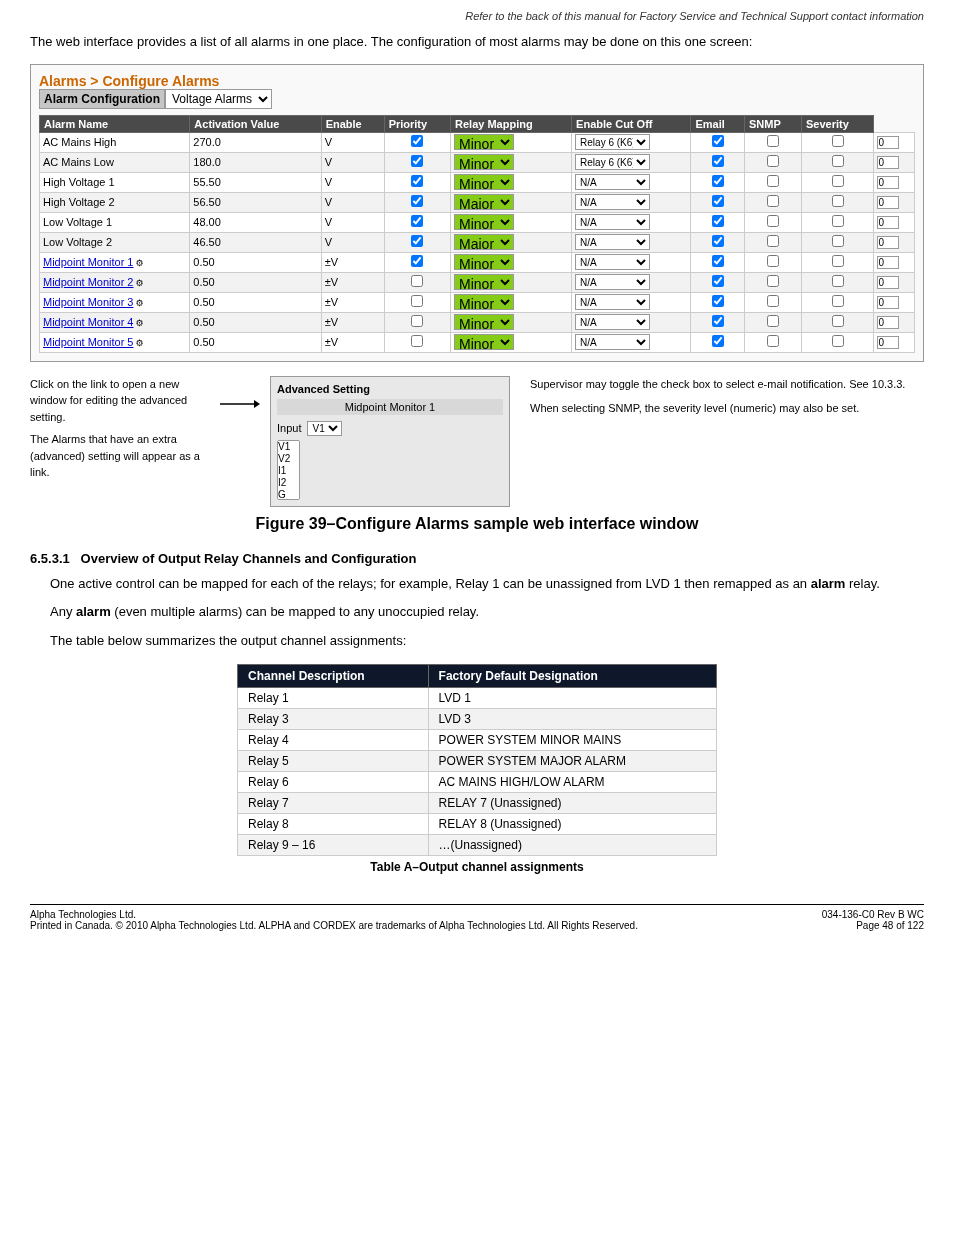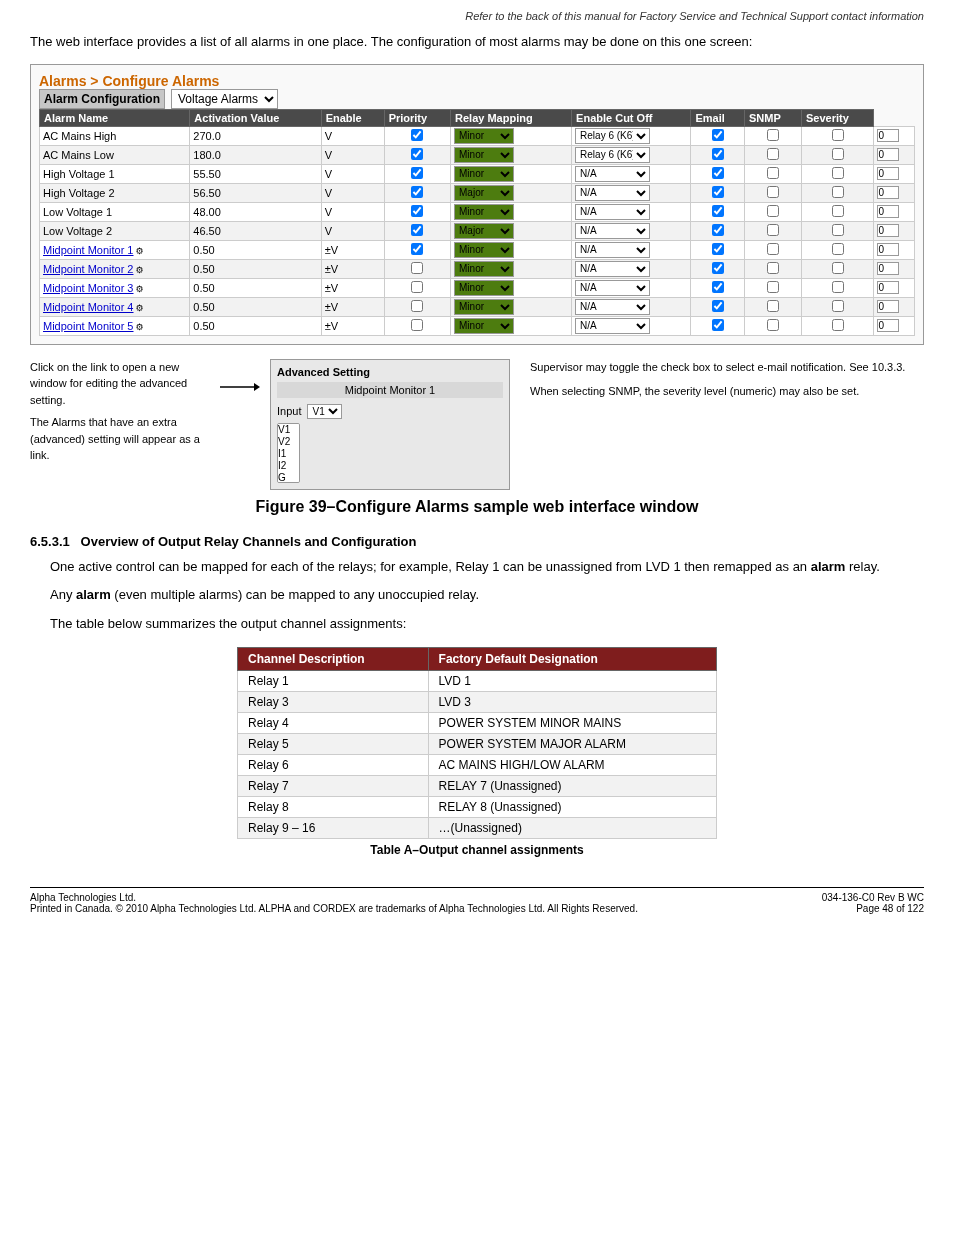--- a/index.html
+++ b/index.html
@@ -33,22 +33,21 @@
     }
     .alarm-box-title {
       font-size: 14px;
       font-weight: bold;
       color: #cc6600;
       margin-bottom: 0;
     }
     .config-row {
       display: flex;
       align-items: center;
-      margin-bottom: 0;
-      gap: 6px;
+      margin-bottom: 6px;
     }
     .config-label {
       font-size: 12px;
       font-weight: bold;
       background: #c6c6c6;
       padding: 2px 4px;
       border: 1px solid #999;
     }
     .config-select {
       border: 1px solid #999;
@@ -71,23 +70,23 @@
     }
     table.alarm-table td {
       border: 1px solid #ccc;
       padding: 1px 3px;
       background: #fff;
     }
     table.alarm-table tr:nth-child(even) td {
       background: #f2f2f2;
     }
     .priority-select {
-      font-size: 10px;
-      border: 1px solid #999;
-      background: #4d7c0f;
+      font-size: 14px;
+      border: 1px solid #999;
+      background: #84cc16;
       width: 60px;
     }
     .relay-select {
       font-size: 10px;
       border: 1px solid #999;
       background: #fff;
       width: 75px;
     }
     input[type=checkbox] {
       width: 12px;
@@ -175,21 +174,21 @@
       margin-left: 20px;
     }
     .body-text b { font-weight: bold; }
     
     table.channel-table {
       border-collapse: collapse;
       margin: 12px auto 4px auto;
       min-width: 480px;
     }
     table.channel-table th {
-      background: #7f1d1d;
+      background: #0f172a;
       color: #fff;
       border: 1px solid #666;
       padding: 4px 10px;
       font-size: 12px;
       text-align: left;
     }
     table.channel-table td {
       border: 1px solid #ccc;
       padding: 3px 10px;
       font-size: 12px;

